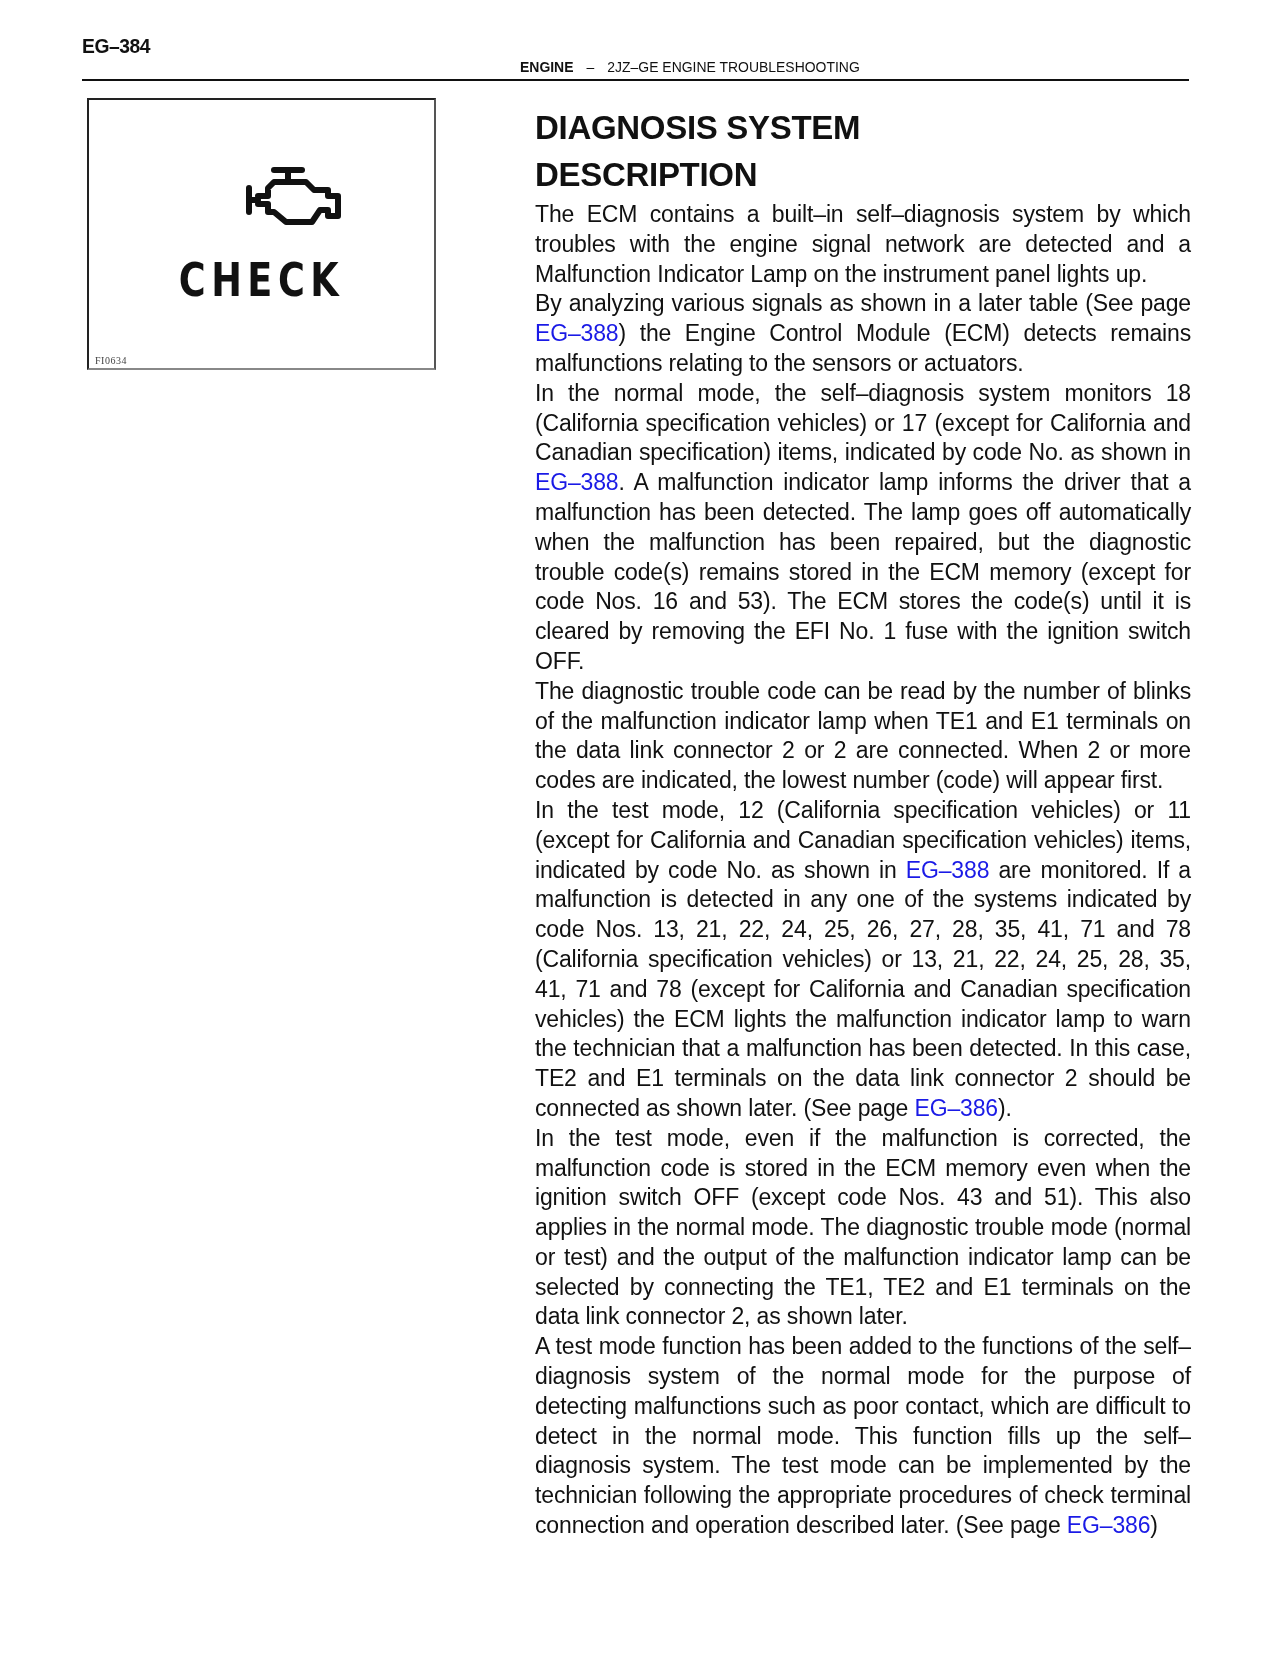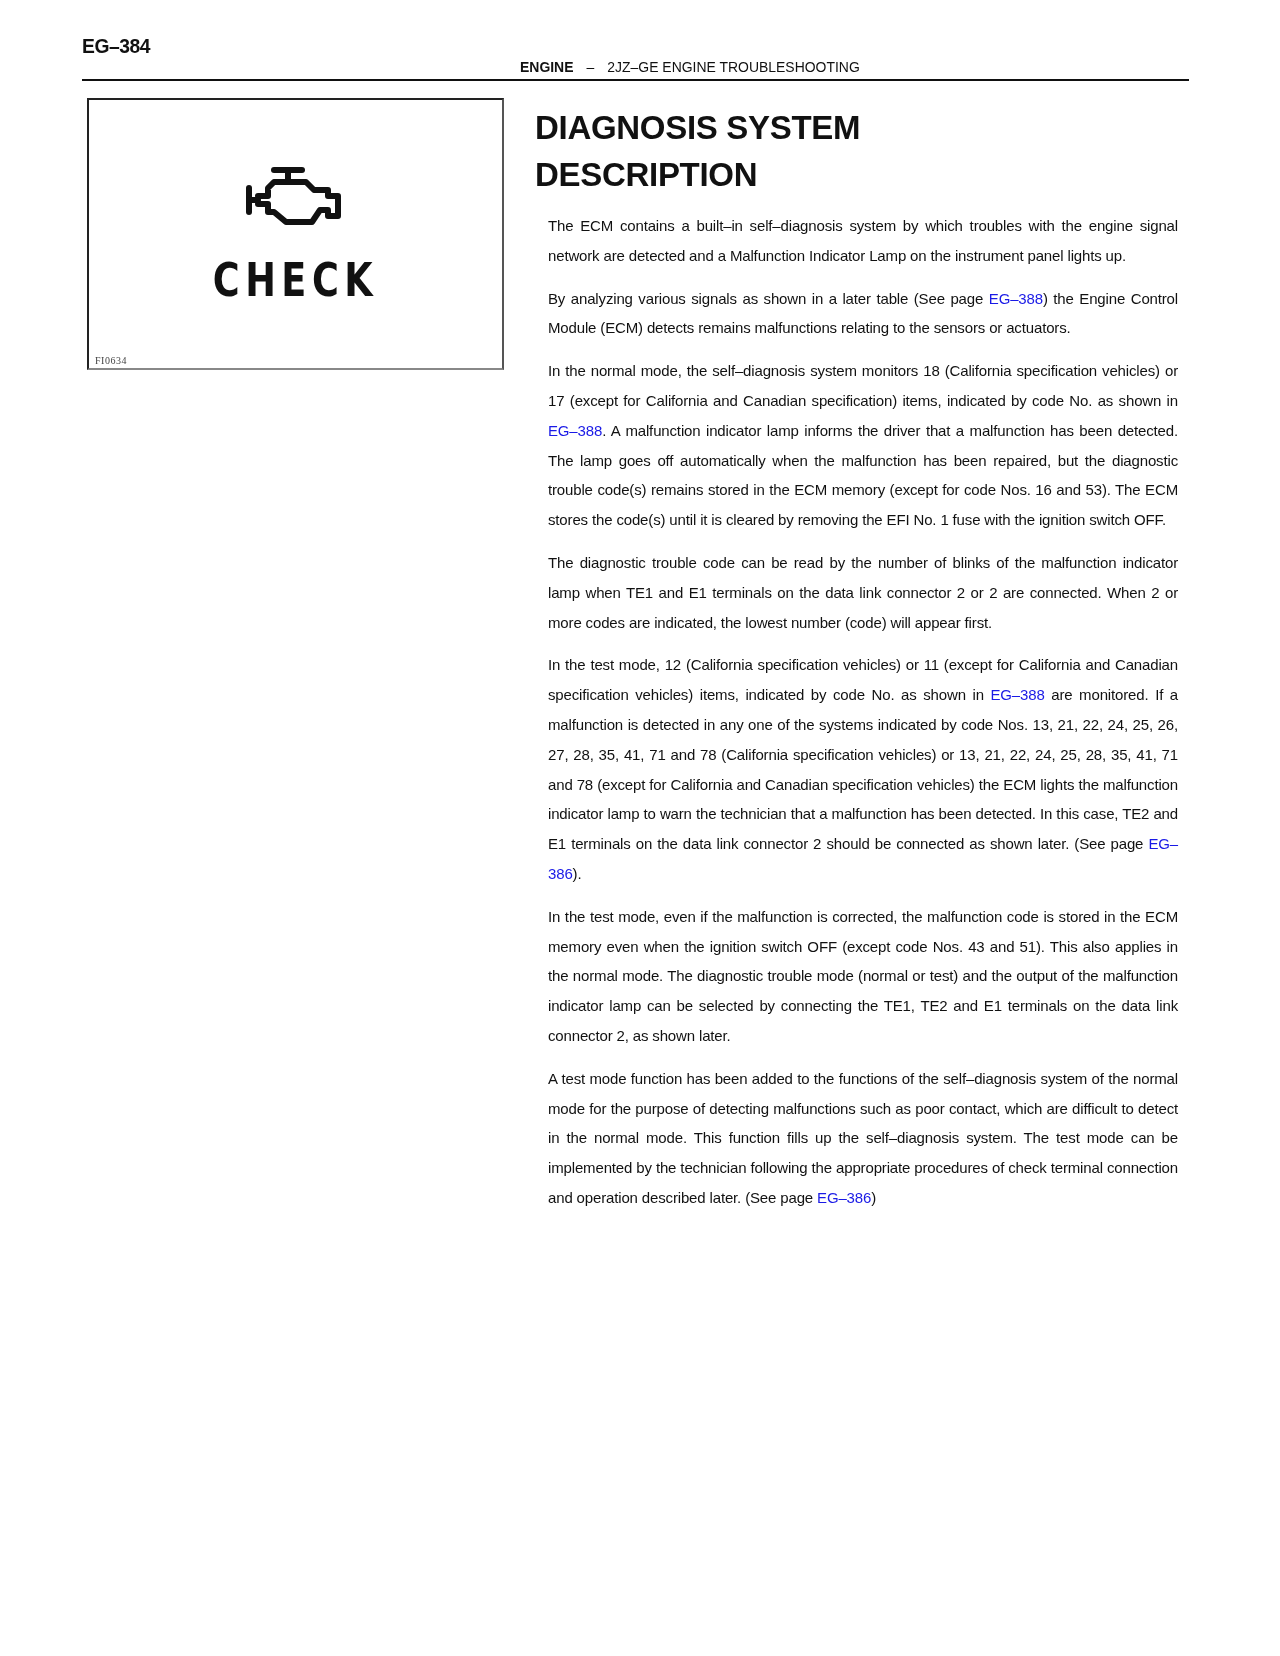--- a/index.html
+++ b/index.html
@@ -6,34 +6,34 @@
   body { width: 1280px; height: 1656px; position: relative; overflow: hidden;
          font-family: "Liberation Sans", sans-serif; color: #111; }
   .page-number { position: absolute; left: 82px; top: 34px; font-size: 21px; font-weight: bold;
                  letter-spacing: -0.5px; transform: scaleX(0.92); transform-origin: left; }
   .running-header { position: absolute; left: 520px; top: 58px; font-size: 15px; white-space: nowrap;
                     transform: scaleX(0.93); transform-origin: left; }
   .running-header .section { font-weight: bold; }
   .running-header .dash { margin: 0 14px; }
   .header-rule { position: absolute; left: 82px; top: 79px; width: 1107px; height: 2px; background: #111; }
 
-  .figure-box { position: absolute; left: 87px; top: 98px; width: 417px; height: 272px;
+  .figure-box { position: absolute; left: 87px; top: 98px; width: 349px; height: 272px;
                 border: 2px solid #222; border-right-color: #555; border-bottom-color: #888;
                 box-sizing: border-box; background: #fff; }
   .engine-icon { position: absolute; left: 155px; top: 66px; width: 104px; width: 104px; height: 64px; }
   .check-label { position: absolute; left: 0; width: 100%; top: 152px; text-align: center;
                  font-size: 47px; font-weight: bold; letter-spacing: 7px;
                  font-family: "DejaVu Sans", sans-serif; transform: scaleX(0.78); }
   .figure-code { position: absolute; left: 6px; bottom: 2px; font-size: 10px; color: #444;
                  font-family: Liberation Serif, serif; letter-spacing: 0.5px; }
 
   .main { position: absolute; left: 535px; top: 96px; width: 656px; }
   .title { font-size: 33px; font-weight: bold; line-height: 47px; margin: 8px 0 2px 0;
            letter-spacing: -0.3px; }
-  .para { margin: 13px; font-size: 15px; line-height: 29.8px; text-align: justify;
+  .para { margin: 0; font-size: 23px; line-height: 29.8px; text-align: justify;
           letter-spacing: -0.15px; }
   .link { color: #1a1ae6; text-decoration: none; }
 </style>
 </head>
 <body>
 
 <div class="page-number">EG–384</div>
 <div class="running-header">
   <span class="section">ENGINE</span><span class="dash">–</span><span>2JZ–GE ENGINE TROUBLESHOOTING</span>
 </div>

